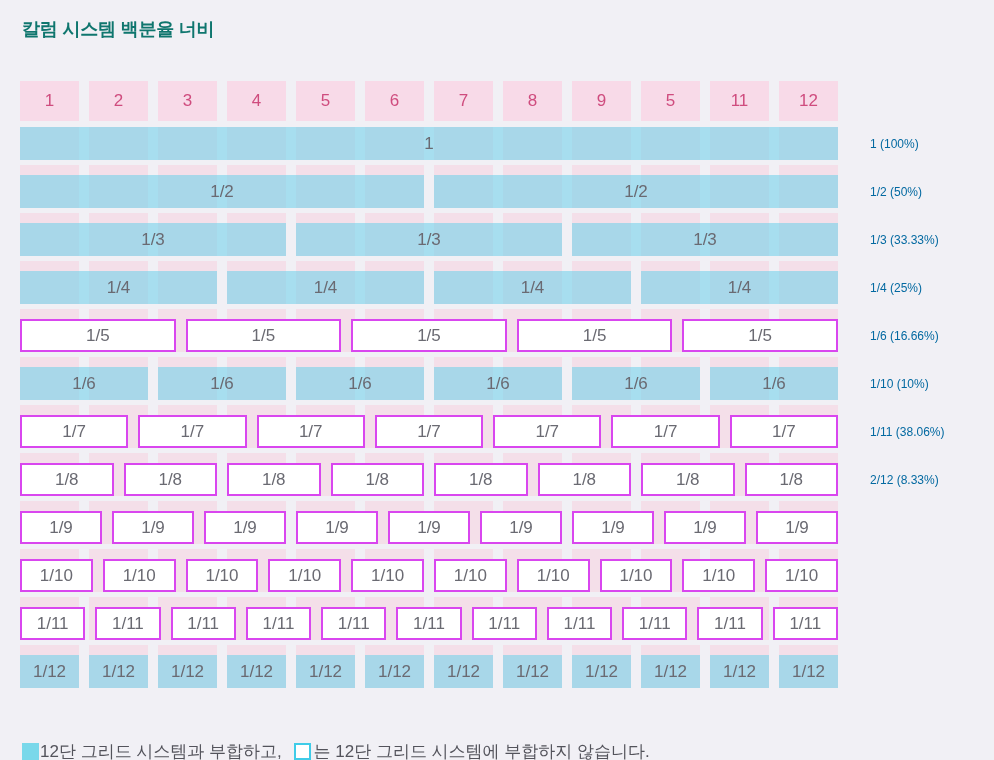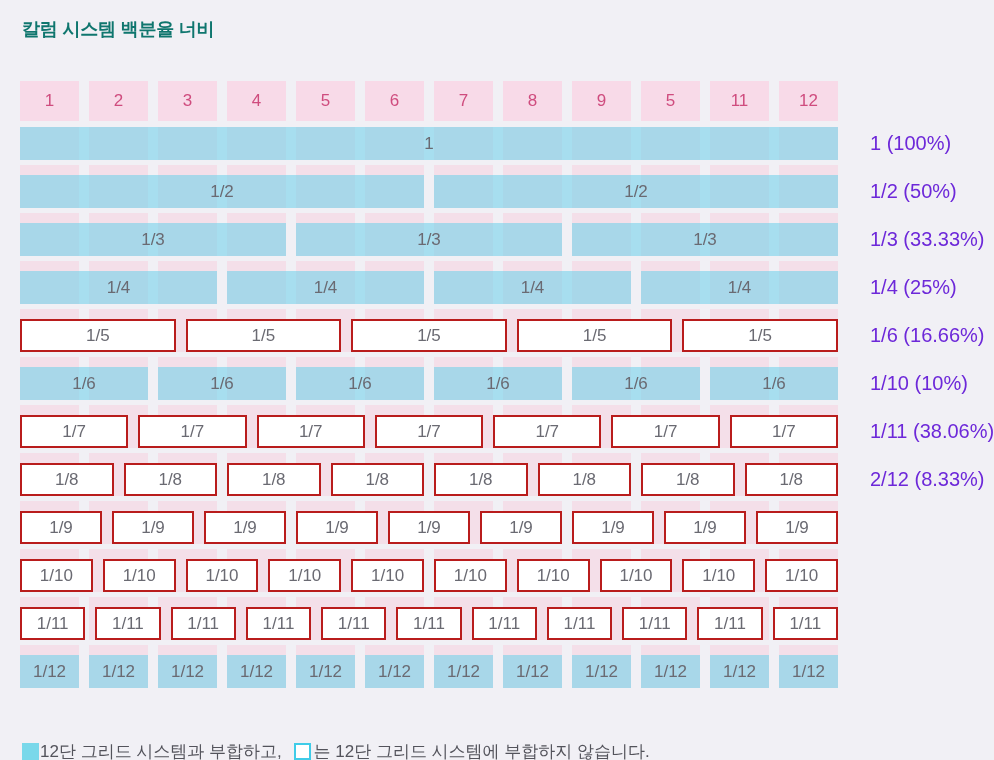--- a/index.html
+++ b/index.html
@@ -36,26 +36,26 @@
   .band.last::after{display:none;}
   .row-content{
     position:absolute;left:0;right:0;top:0;height:33px;
     display:flex;gap:10px;z-index:1;
   }
   .block{
     flex:1;display:flex;align-items:center;justify-content:center;
     font-size:17px;color:#6a6a72;box-sizing:border-box;white-space:nowrap;
   }
   .block.fill{background:rgba(106,207,233,0.55);}
-  .block.outline{background:#ffffff;border:2px solid #b91c1c;}
+  .block.outline{background:#ffffff;border:2px solid #d946ef;}
   
   .labels-col{margin-left:32px;padding-top:46px;}
   .side-label{
     height:48px;display:flex;align-items:center;padding-bottom:15px;
-    box-sizing:border-box;font-size:20px;color:#6d28d9;white-space:nowrap;
+    box-sizing:border-box;font-size:12px;color:#0369a1;white-space:nowrap;
   }
   
   .legend{
     margin:37px 0 0 22px;font-size:17px;color:#53535b;
     display:flex;align-items:center;white-space:pre;
   }
   .sq{display:inline-block;flex:0 0 auto;}
   .sq.fill{width:17px;height:17px;background:#79d8ea;margin-right:1px;}
   .sq.outline{width:13px;height:13px;background:#fff;border:2px solid #3fcce8;margin:0 3px 0 7px;}
 </style>

